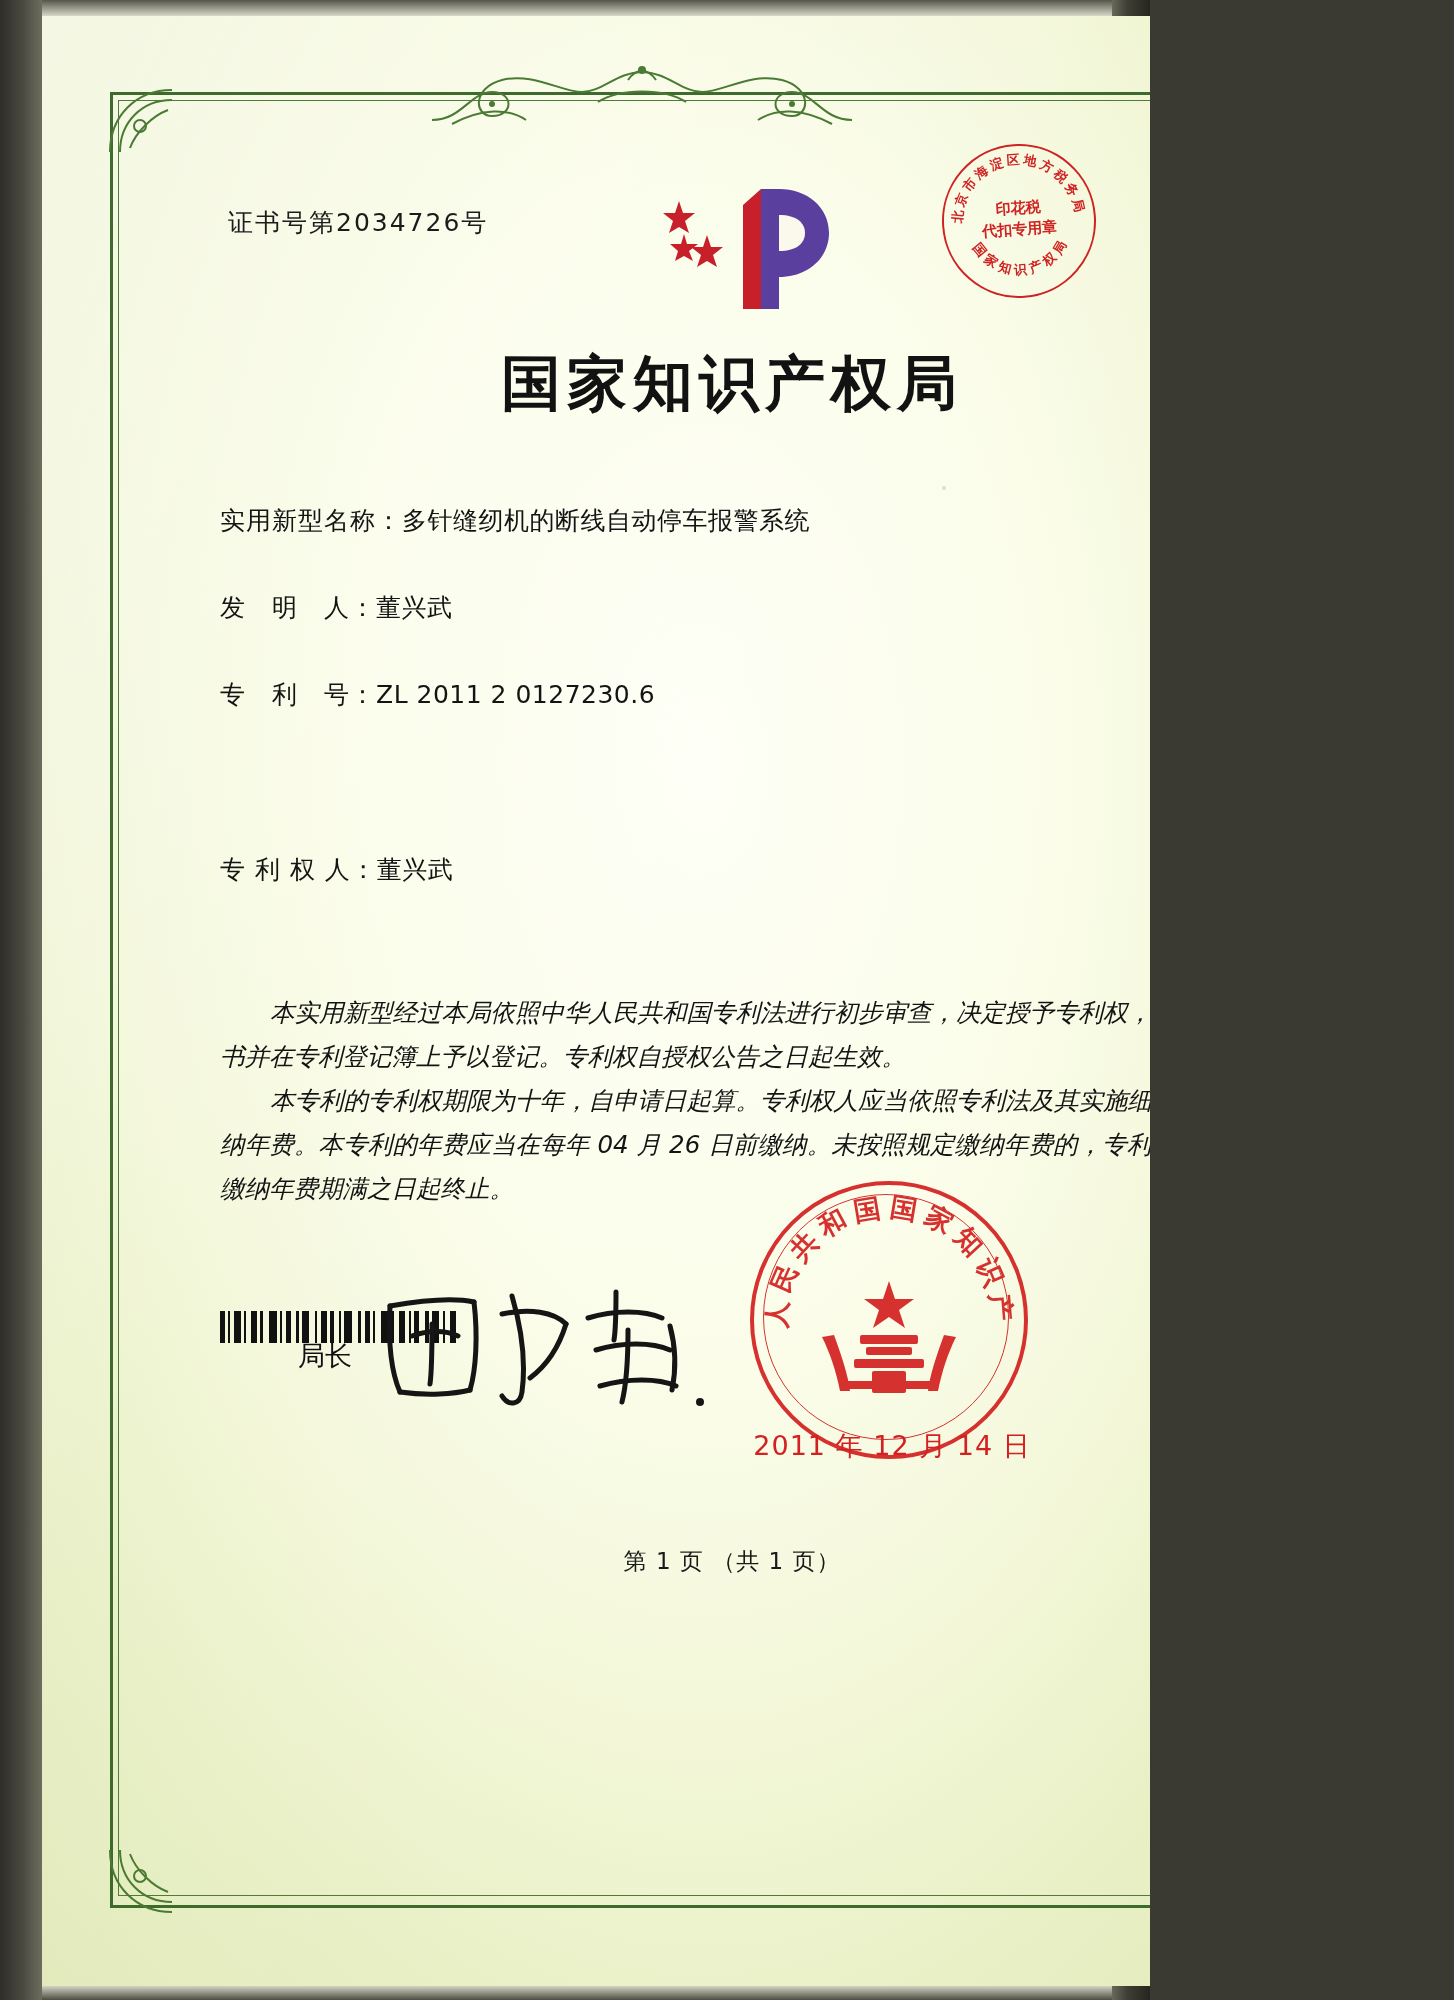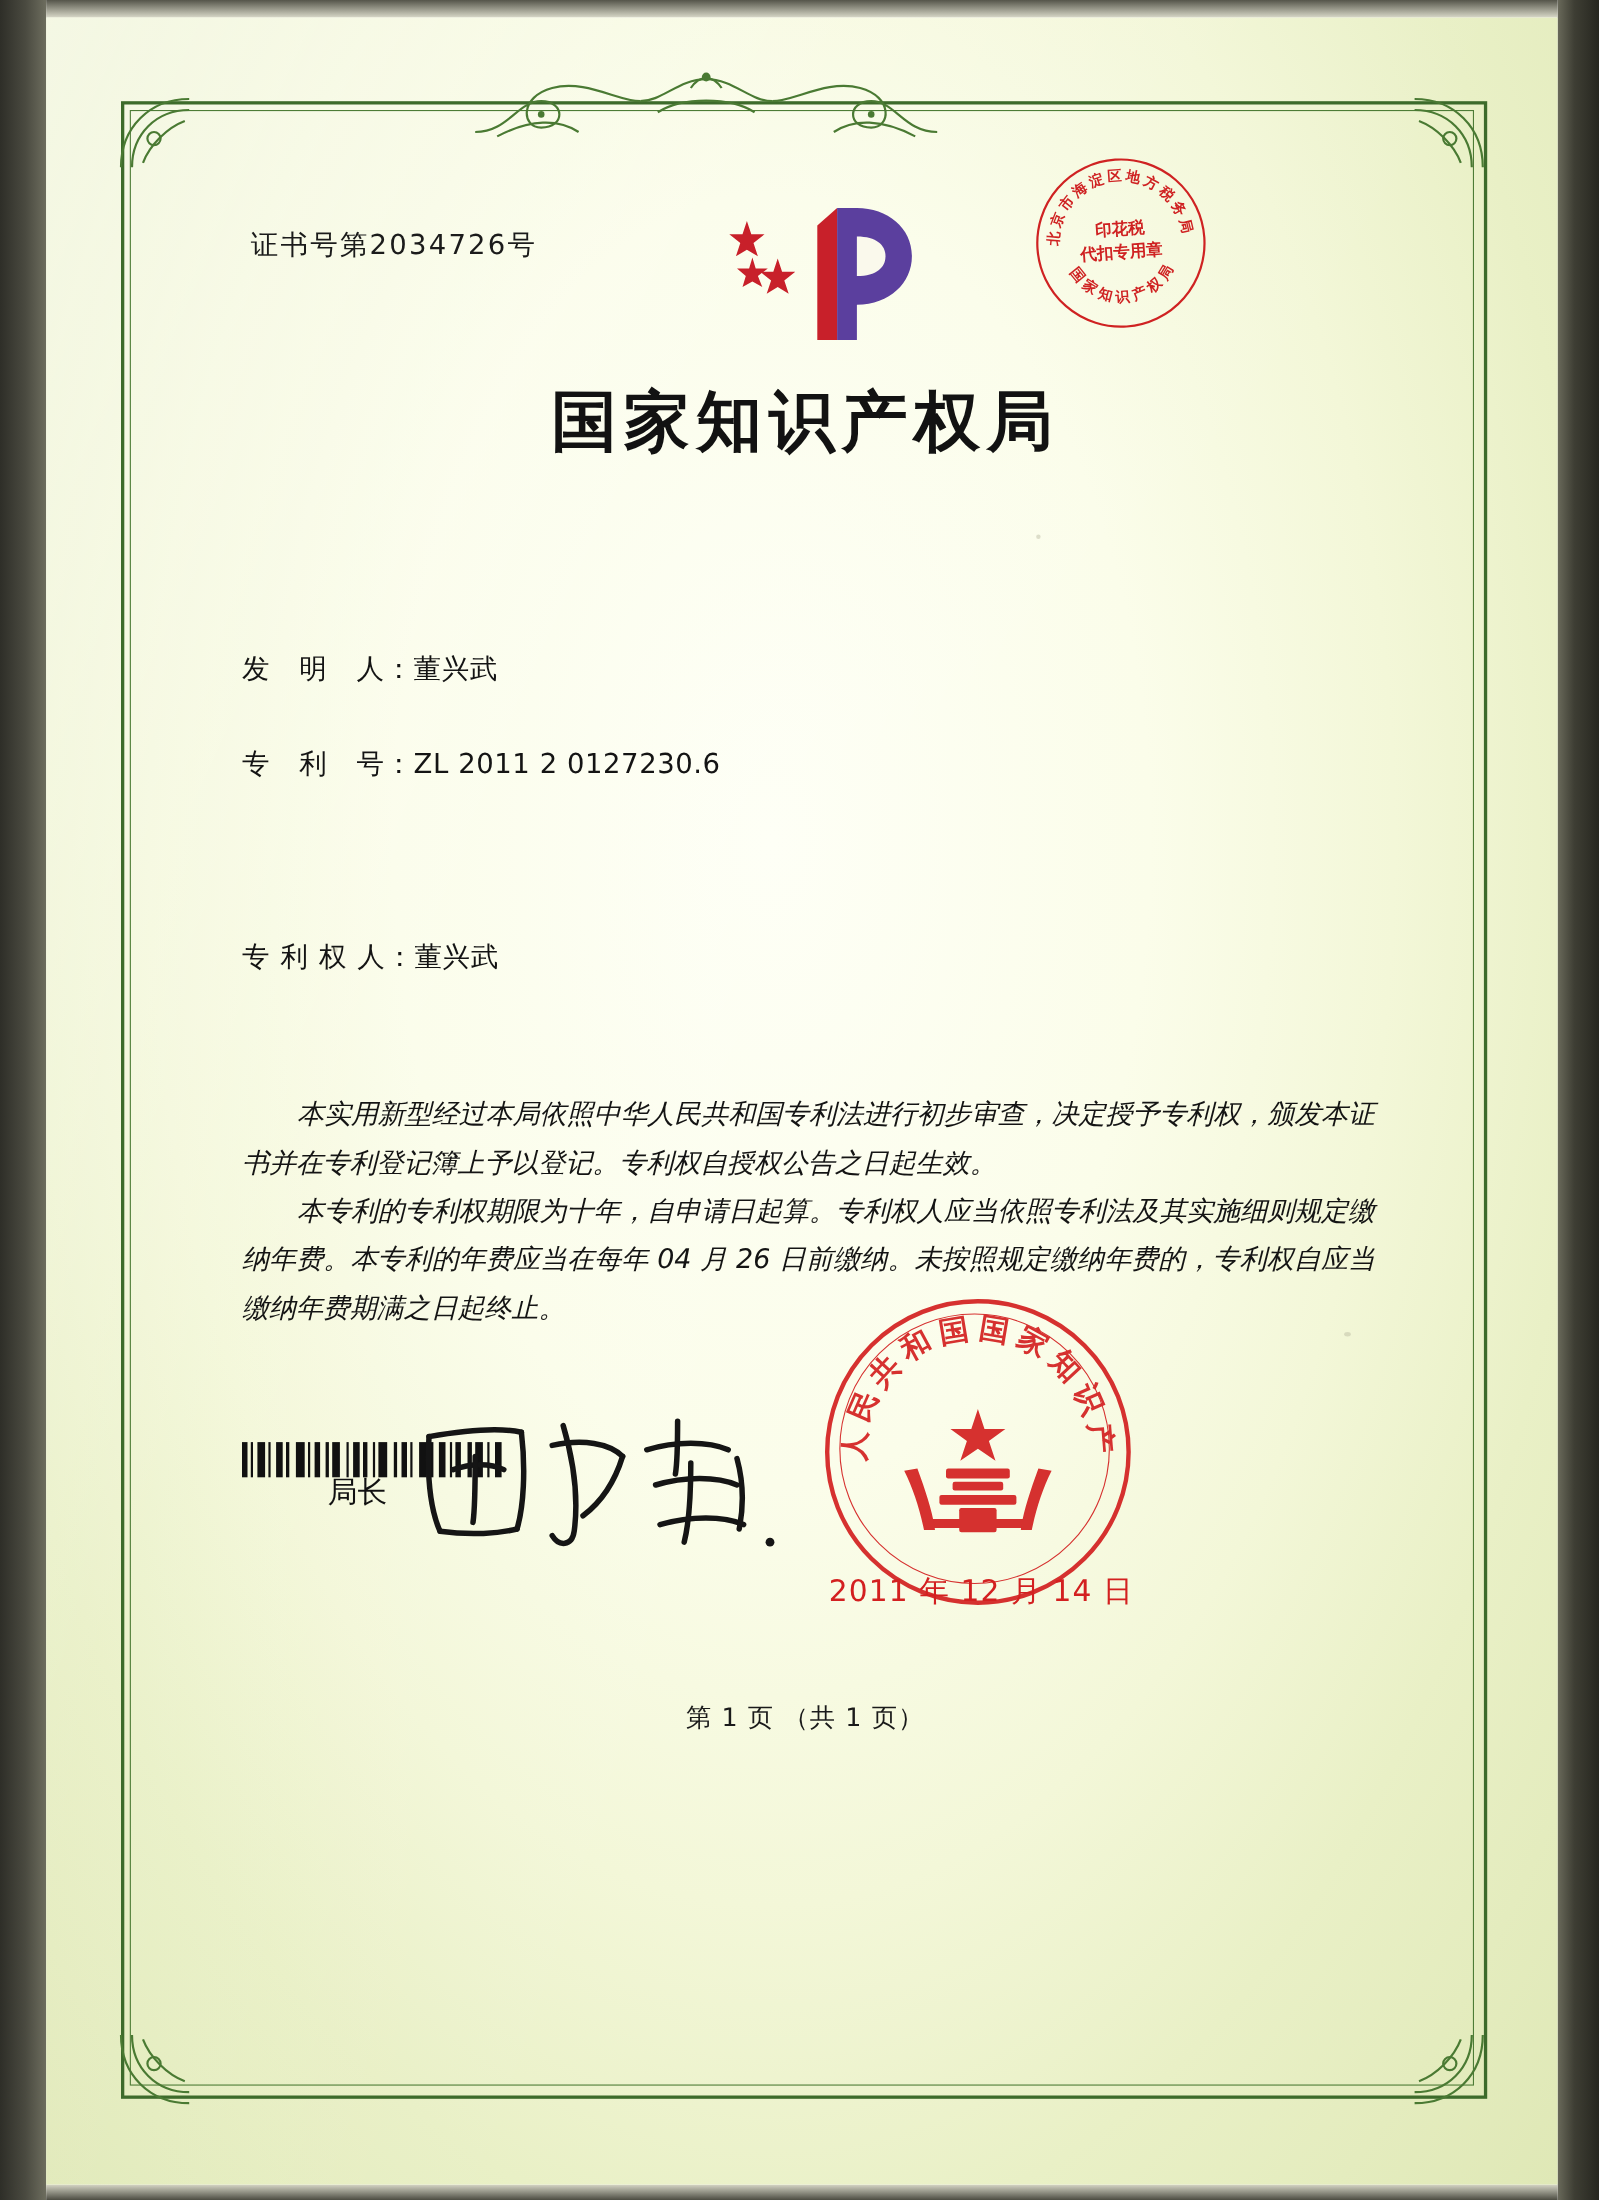--- a/index.html
+++ b/index.html
@@ -2,21 +2,21 @@
 <html><head>
 <meta charset="utf-8">
 <style>
   html, body {
     margin: 0;
     padding: 0;
     background: #3a3a32;
   }
   #page {
     position: relative;
-    width: 1454px;
+    width: 1150px;
     height: 2000px;
     overflow: hidden;
     background: #ffffff;
     font-family: "Liberation Sans", sans-serif;
   }
   
   .scan-left {
     position: absolute; left: 0; top: 0; width: 42px; height: 2000px;
     background: linear-gradient(to right, #2e2e28 0%, #4a4a40 55%, #6d6d5e 100%);
   }
@@ -278,20 +278,23 @@
           </text>
         </svg>
         <div class="mid">
           <div>印花税</div>
           <div>代扣专用章</div>
         </div>
       </div>
 
       <div class="title">国家知识产权局</div>
 
+      <div class="field" style="top:378px;">
+        <span class="lbl">实用新型名称：</span><span class="val">多针缝纫机的断线自动停车报警系统</span>
+      </div>
       <div class="field" style="top:465px;">
         <span class="lbl">发　明　人：</span><span class="val">董兴武</span>
       </div>
       <div class="field" style="top:552px;">
         <span class="lbl">专　利　号：</span><span class="val">ZL 2011 2 0127230.6</span>
       </div>
       <div class="field" style="top:727px;">
         <span class="lbl">专 利 权 人：</span><span class="val">董兴武</span>
       </div>
 

